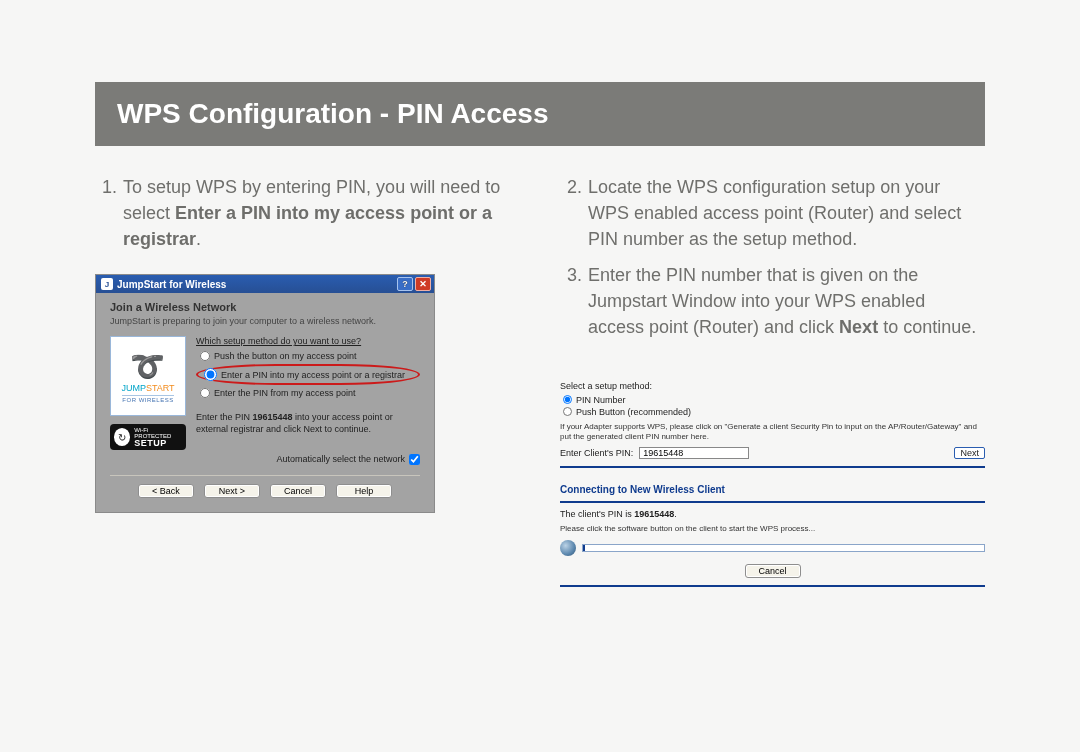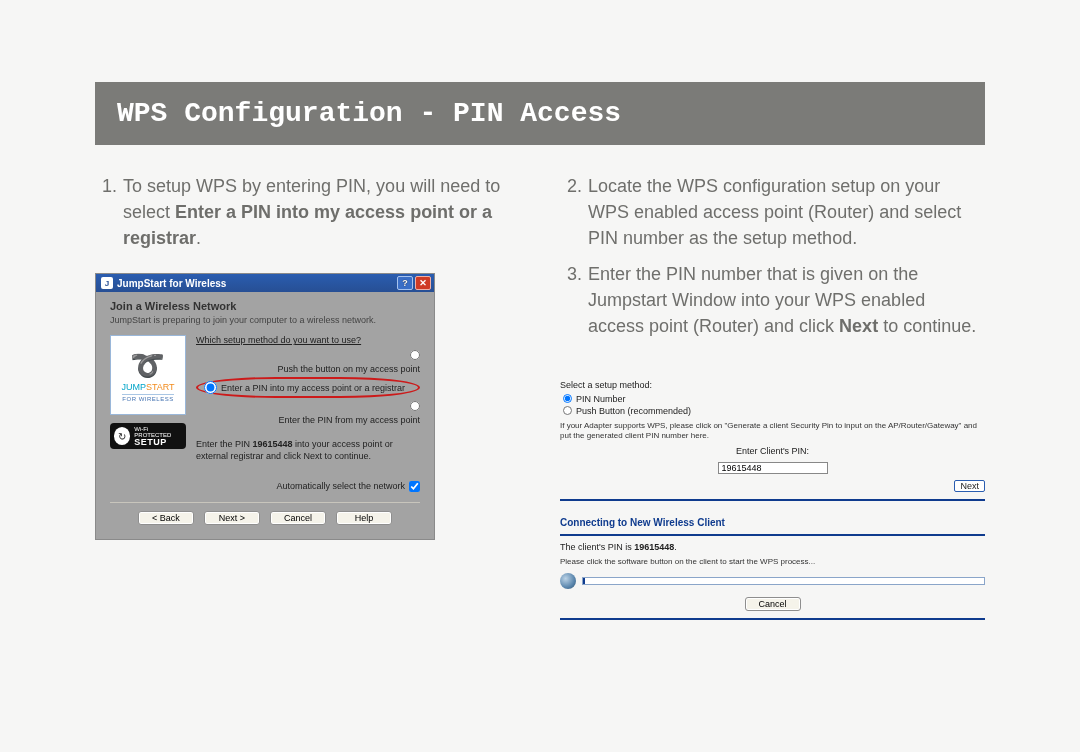--- a/index.html
+++ b/index.html
@@ -17,21 +17,20 @@
     height: 100%;
     padding: 0 95px;
   }
   .title-bar {
     margin-top: 82px;
     background: #7b7b78;
     padding: 16px 22px;
     color: #fff;
     font-size: 28px;
     font-weight: bold;
-    font-family: Liberation Mono, monospace;
   }
   .columns {
     display: flex;
     gap: 40px;
     margin-top: 28px;
   }
   .col { flex: 1 1 50%; }
   .step {
     display: flex;
     gap: 6px;
@@ -84,21 +83,21 @@
   .js-sub { color:#4674b2; font-size:6px; letter-spacing:0.5px; border-top:1px solid #a9c6e4; margin-top:2px; padding-top:1px;}
   .wps-badge {
     width:76px; height:26px; background:#111; border-radius:4px;
     display:flex; align-items:center; gap:4px; padding:3px 4px;
   }
   .wps-circ { width:18px; height:18px; border-radius:50%; background:#fff; display:flex; align-items:center; justify-content:center; font-size:10px; }
   .wps-txt { color:#fff; font-size:6px; line-height:1; }
   .wps-txt .setup { font-size:9px; font-weight:bold; letter-spacing:0.5px; }
   .options { flex:1; }
   .q { font-size:9px; margin-bottom:5px;text-decoration:underline; }
-  .opt { display:flex; align-items:flex-end; gap:4px; font-size:9px; margin:3px 0 3px 4px; position:relative;flex-direction:column; }
+  .opt { display:flex; align-items:flex-start; gap:4px; font-size:9px; margin:3px 0 3px 4px; position:relative; }
   .opt input[type=radio]{ width:10px; height:10px; }
   .ellipse-wrap {
     position: relative;
     display:flex; align-items:center; gap:4px;
     padding:2px 6px;
     border:2px solid #cc1a1a; border-radius: 50%/70%;
     margin:1px 0 1px 0;
   }
   .enter-pin { font-size:9px; margin-top:14px; line-height:1.3; }
   .auto-row { display:flex; justify-content:flex-end; align-items:center; gap:4px; margin-top:18px; font-size:9px; }
@@ -113,21 +112,21 @@
     box-shadow: inset 0 0 0 1px #fff;
   }
 
   
   .router-block { border-bottom:2px solid #0f3b8e; padding: 4px 0 7px 0; font-size:9px; color:#222; }
   .router-heading { color:#0f3b8e; font-weight:bold; font-size:10px; margin-bottom:6px;}
   .sm-bold { font-weight:normal; font-size:9px; margin-bottom:4px;}
   .r-opt { display:flex; align-items:center; gap:4px; margin:2px 0 2px 3px;}
   .r-opt input[type=radio]{ width:9px; height:9px; }
   .r-note { font-size:8px; color:#333; line-height:1.25; margin:5px 0; }
-  .pin-row { display:flex; align-items:center; gap:6px;flex-direction:column; }
+  .pin-row { display:flex; align-items:center; gap:6px; }
   .pin-input { width:110px; font-size:9px; padding:0 3px; border:1px solid #888;}
   .next-btn {
     margin-left:auto; font-size:9px; padding:0 5px;
     border:1px solid #2a5db0; background:#fff; color:#222; border-radius:2px;
   }
   .sep-top { border-top:2px solid #0f3b8e; margin-top:3px; padding-top:6px; }
   .connecting { color:#0f3b8e; font-weight:bold; font-size:10px; margin:16px 0 6px 0;}
   .progress-row { display:flex; align-items:center; gap:6px; margin-top:6px;}
   .globe { width:16px; height:16px; border-radius:50%; background: radial-gradient(circle at 35% 35%, #bcd3e6 0%, #5a86ad 60%, #2b4f6e 100%); }
   .prog-track { flex:1; height:8px; border:1px solid #8aa5c9; background:#fff; position:relative;}

